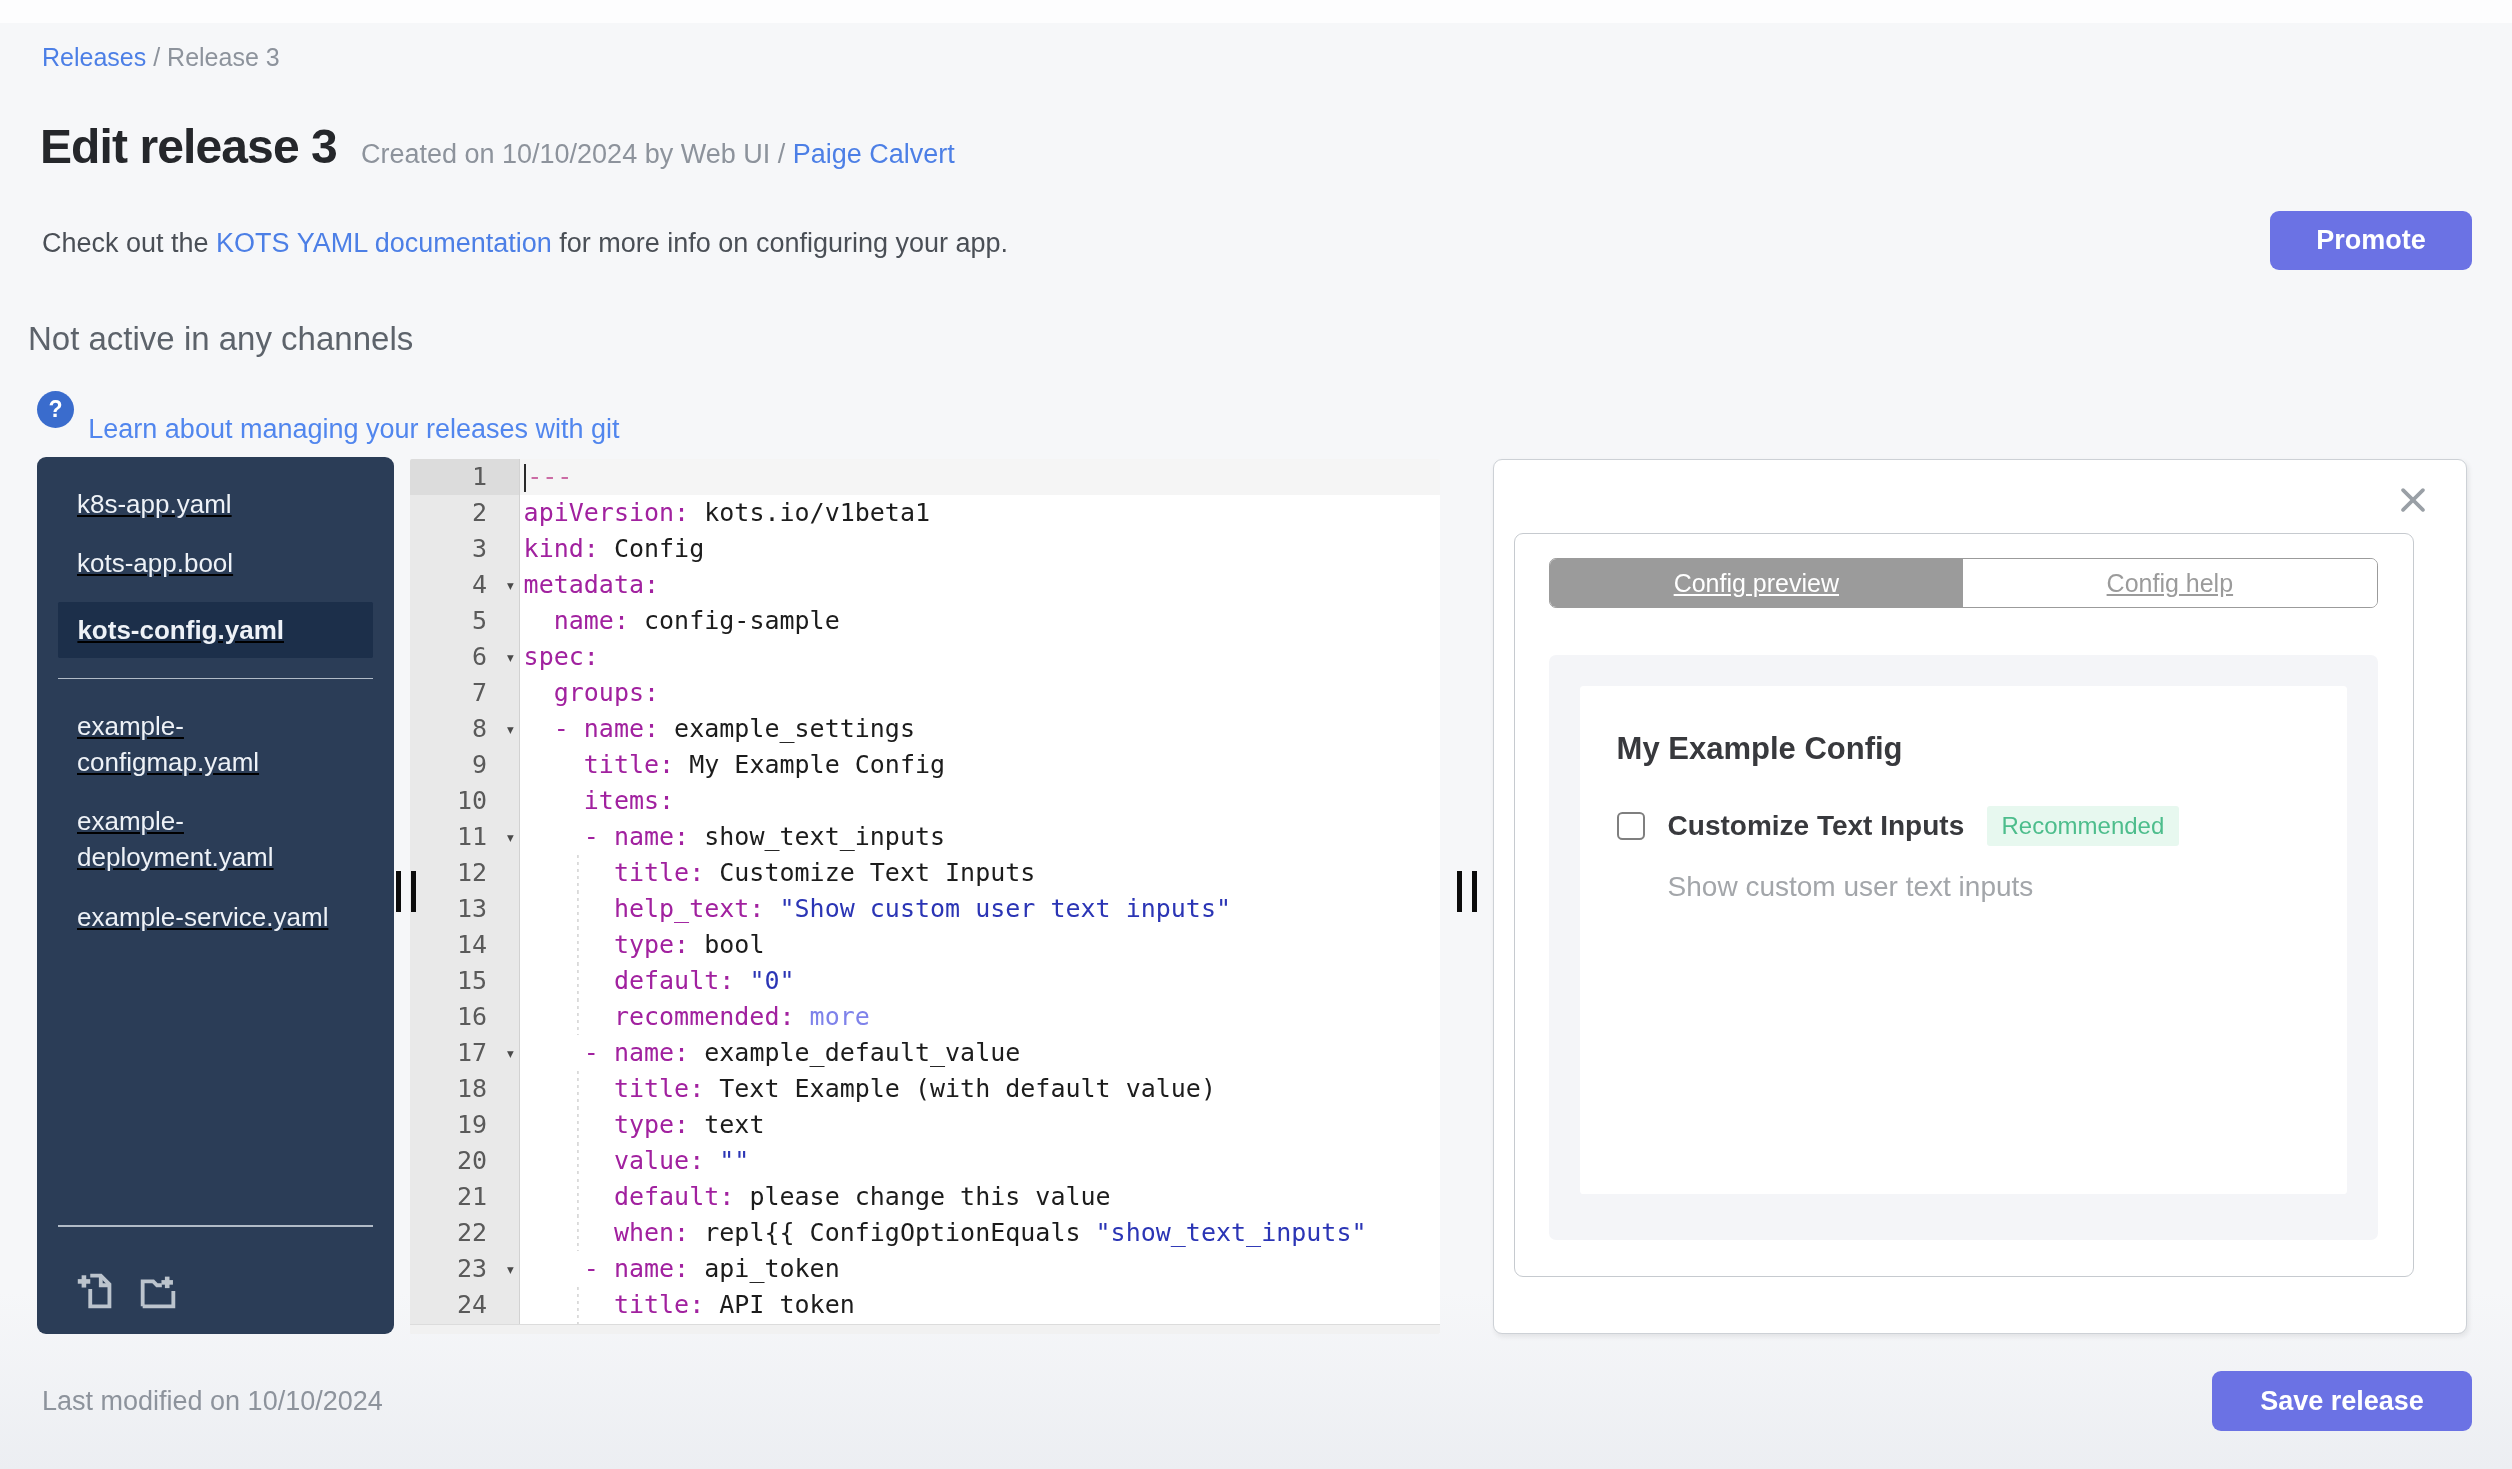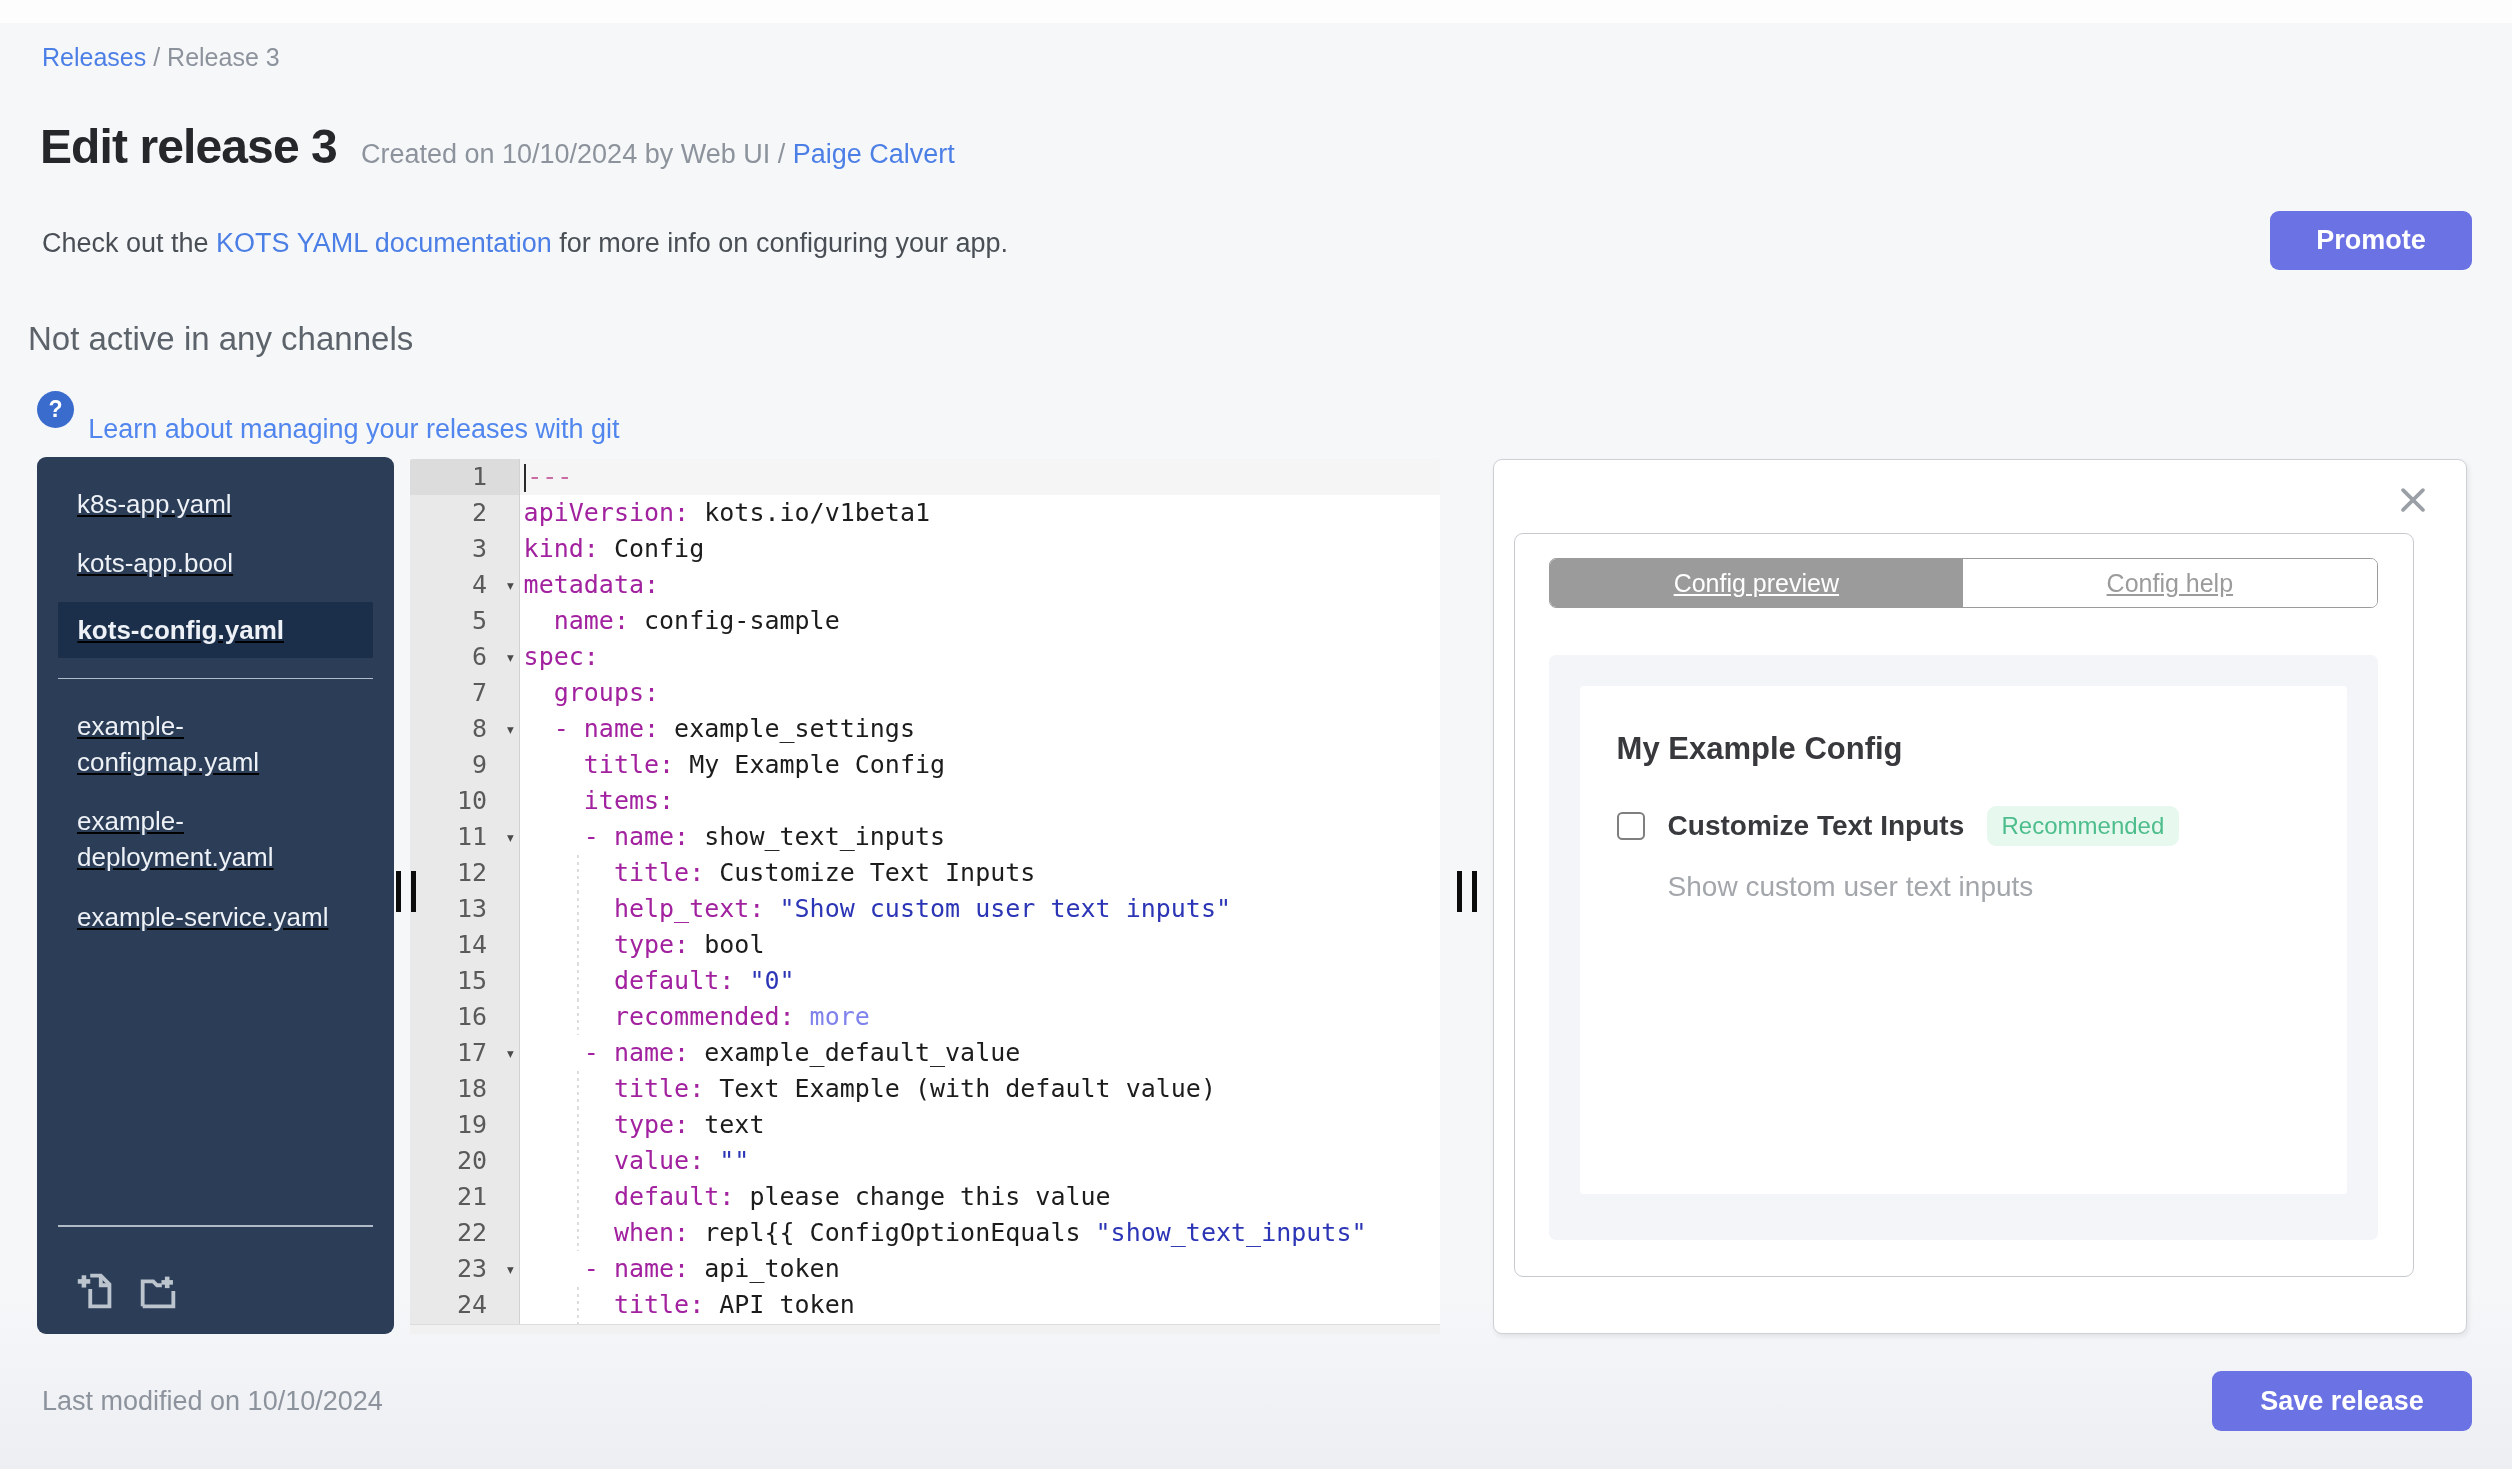--- a/index.html
+++ b/index.html
@@ -62,21 +62,21 @@
   .tabs{position:absolute;left:34px;top:24px;width:829px;height:50px;display:flex;border:1.8px solid #9b9b9b;border-radius:7.1px;overflow:hidden;box-sizing:border-box;}
   .tab{flex:1;display:flex;align-items:center;justify-content:center;font-size:25px;cursor:pointer;text-decoration:underline;}
   .tab.active{background:#9b9b9b;color:#fff;}
   .tab.inactive{background:#fff;color:#9b9b9b;}
   .graybox{position:absolute;left:34px;top:121px;width:829px;height:585px;background:#f4f5f8;border-radius:7.1px;}
   .whitecard{position:absolute;left:31px;top:31px;width:767px;height:508px;background:#fff;border-radius:3.6px;box-sizing:border-box;padding:45px 37px;}
   .cfg-heading{font-size:31px;font-weight:bold;color:#38393d;margin:0;}
   .cfg-row{display:flex;align-items:center;gap:23px;margin-top:39px;}
   .checkbox{width:28px;height:28px;border:2.2px solid #7f7f7f;border-radius:5.3px;background:#fff;cursor:pointer;box-sizing:border-box;}
   .cfg-label{font-size:28px;font-weight:bold;color:#38393d;}
-  .badge{font-size:24px;color:#4dbd8c;background:#e7f8ef;padding:6.2px 14.3px;border-radius:9px;}
+  .badge{font-size:24px;color:#4dbd8c;background:#e7f8ef;padding:6.2px 14.3px;border-radius:3px;}
   .cfg-help{margin-top:25px;margin-left:51px;font-size:28px;color:#a3a6aa;}
 
   
   .last-modified{position:absolute;left:42px;top:1386px;font-size:27px;color:#8d939c;}
 </style>
 </head>
 <body>
 
 <div id="app">
 

